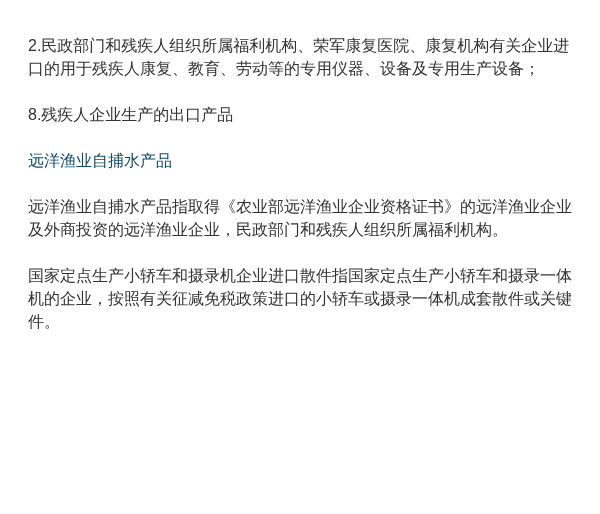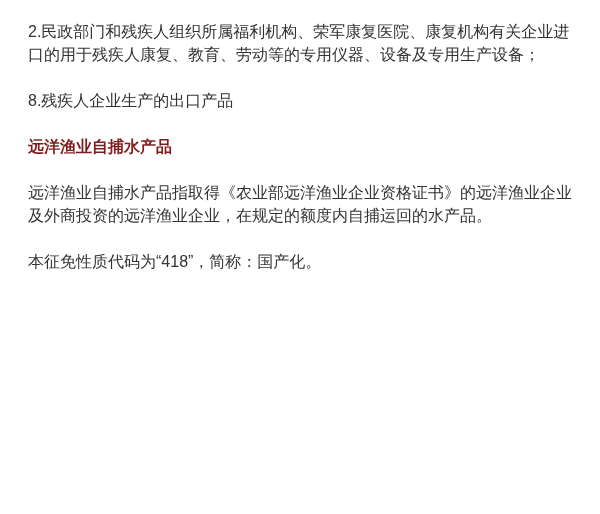--- a/index.html
+++ b/index.html
@@ -8,45 +8,45 @@
   }
   body {
     width: 600px;
     height: 514px;
     overflow: hidden;
     background: #ffffff;
   }
   .article {
     box-sizing: border-box;
     width: 600px;
-    padding: 20px 28px 0 28px;
+    padding: 34px 28px 0 28px;
     font-family: "Liberation Sans", "DejaVu Sans", sans-serif;
     font-size: 16px;
     line-height: 23px;
     color: #333333;
     text-align: left;
   }
   .article p,
   .article h3 {
     margin: 0 0 23px 0;
     padding: 0;
     font-size: 16px;
     line-height: 23px;
   }
   .article p {
     font-weight: normal;
     color: #333333;
   }
   .article h3.section-heading {
-    font-weight: bold;
-    color: #7f1d1d;
+    font-weight: normal;
+    color: #0c4a6e;
   }
 </style>
 </head>
 <body>
 
 <div class="article">
   <p>2.民政部门和残疾人组织所属福利机构、荣军康复医院、康复机构有关企业进口的用于残疾人康复、教育、劳动等的专用仪器、设备及专用生产设备；</p>
   <p>8.残疾人企业生产的出口产品</p>
   <h3 class="section-heading">远洋渔业自捕水产品</h3>
-  <p>远洋渔业自捕水产品指取得《农业部远洋渔业企业资格证书》的远洋渔业企业及外商投资的远洋渔业企业，在规定的额度内自捕运回的水产品。</p>
-  <p>本征免性质代码为“418”，简称：国产化。</p>
+  <p>远洋渔业自捕水产品指取得《农业部远洋渔业企业资格证书》的远洋渔业企业及外商投资的远洋渔业企业，民政部门和残疾人组织所属福利机构。</p>
+  <p>国家定点生产小轿车和摄录机企业进口散件指国家定点生产小轿车和摄录一体机的企业，按照有关征减免税政策进口的小轿车或摄录一体机成套散件或关键件。</p>
 </div>
 
 </body></html>

